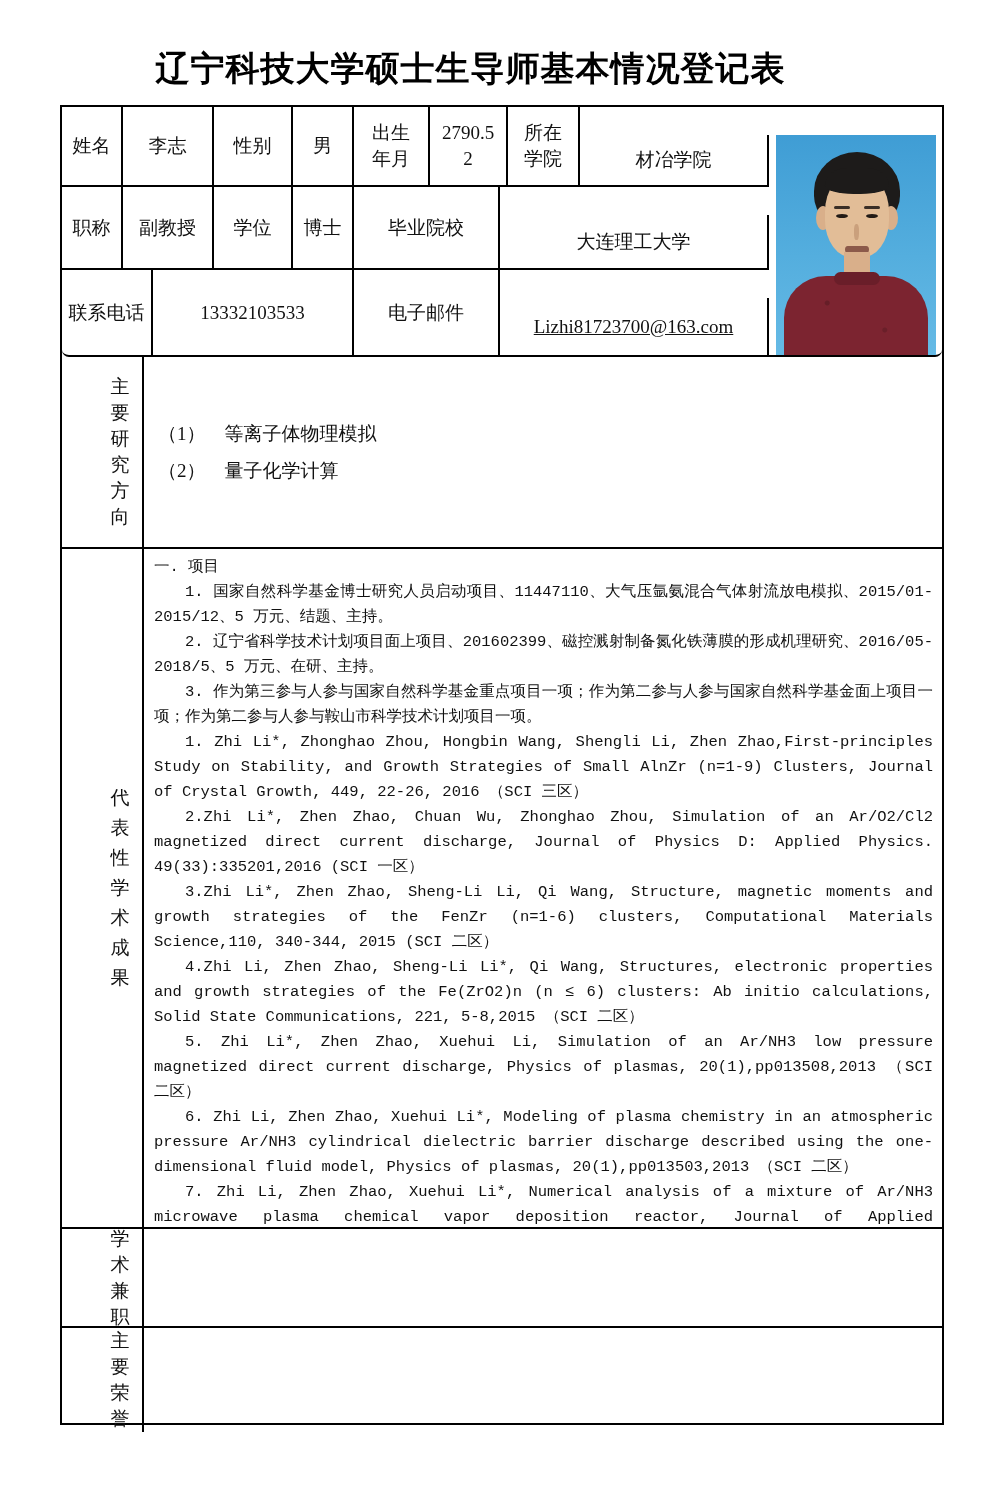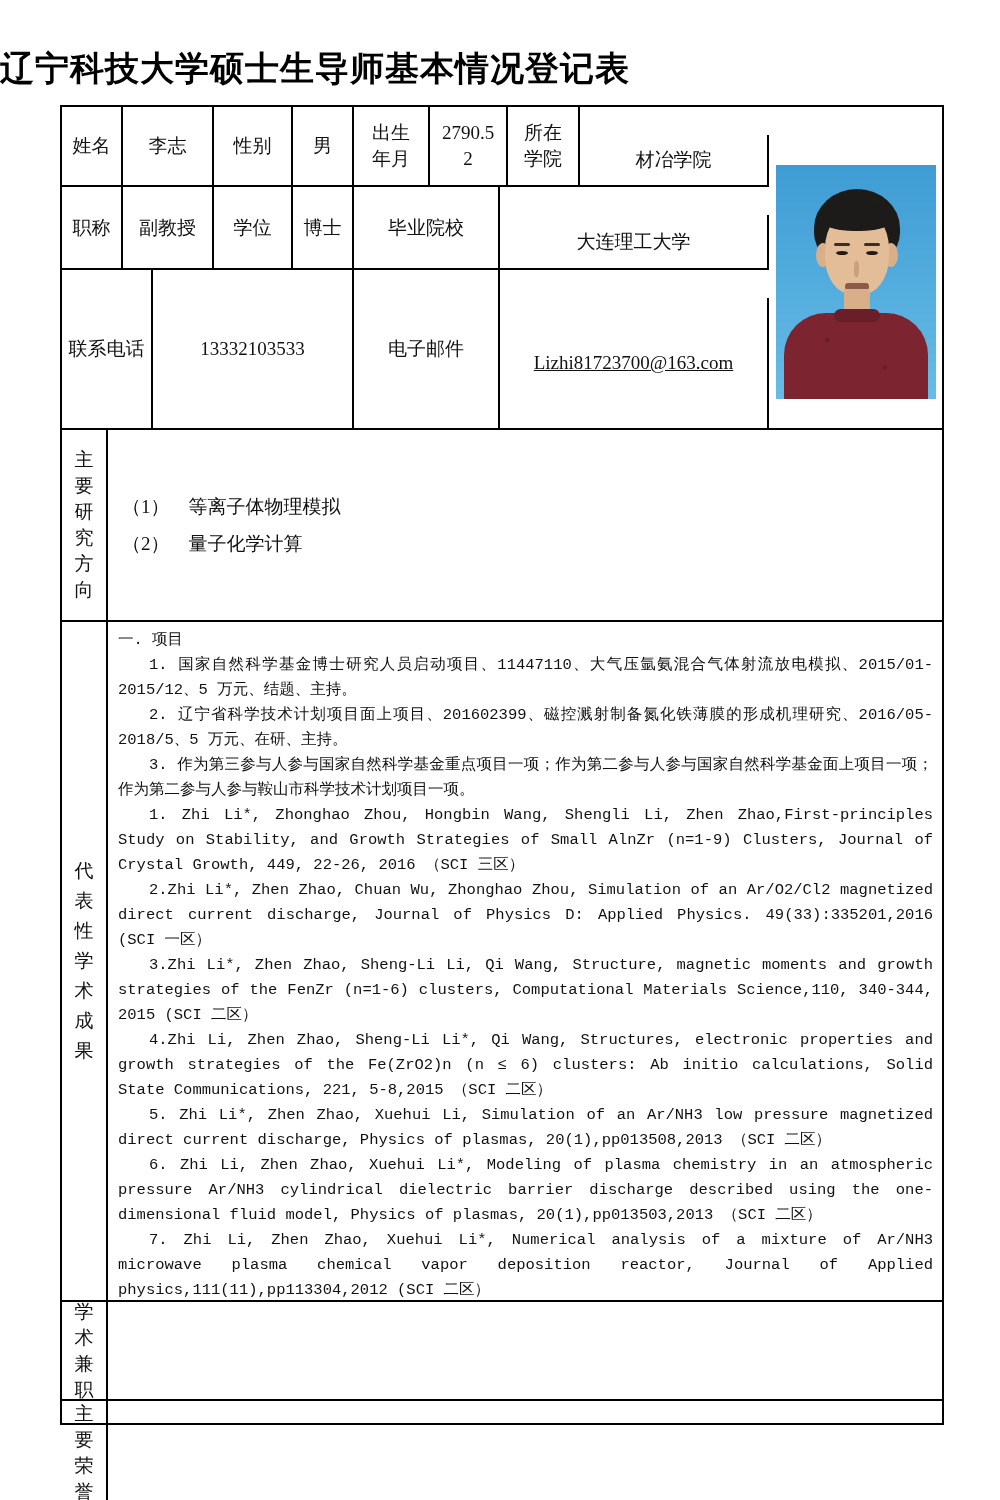--- a/index.html
+++ b/index.html
@@ -5,37 +5,37 @@
   * { margin: 0; padding: 0; box-sizing: border-box; }
   html, body { background: #ffffff; }
   body {
     width: 1000px; height: 1500px;
     position: relative;
     font-family: "Liberation Serif", "DejaVu Serif", serif;
     color: #111111;
   }
   .page-title {
     position: absolute; left: 0; top: 46px; width: 941px;
-    text-align: left; font-size: 34px; font-weight: bold;
+    text-align: center; font-size: 34px; font-weight: bold;
     letter-spacing: 1px; color: #000;
   }
   .form-table {
     position: absolute; left: 60px; top: 105px;
     width: 884px; height: 1320px;
     border: 2px solid #000; background: #fff;
   }
   .cell {
     border-right: 2px solid #000;
     display: flex; align-items: center; justify-content: center;
     font-size: 19px; text-align: center; overflow: hidden;
   }
   .cell:last-child { border-right: none; margin-top: 28px; }
   .row { display: grid; border-bottom: 2px solid #000; }
   
-  .top-block { display: flex; border-bottom: 2px solid #000; height: 323px; }
+  .top-block { display: flex; border-bottom: 2px solid #000; height: 250px; border-radius: 7px; }
   .top-left { width: 707px; display: flex; flex-direction: column; }
   .trow1 { height: 80px; grid-template-columns: 61px 91px 79px 61px 76px 78px 72px 1fr; }
   .trow2 { height: 83px; grid-template-columns: 61px 91px 79px 61px 146px 1fr; }
   .trow3 { height: 83px; border-bottom: none; flex: 1; grid-template-columns: 91px 201px 146px 1fr; }
   .trow3 .cell, .trow2 .cell, .trow1 .cell { border-right: 2px solid #000; }
   .wrap2 { width: 42px; line-height: 26px; word-break: break-all; }
   .wrap-birth { width: 56px; line-height: 26px; word-break: break-all; font-size: 19px; }
   .email-text { text-decoration: underline; }
   
   .photo-cell { flex: 1; display: flex; align-items: center; justify-content: center; }
@@ -66,21 +66,21 @@
            background:
              radial-gradient(circle at 30% 30%, rgba(0,0,0,0.18) 0 2px, transparent 3px),
              radial-gradient(circle at 70% 60%, rgba(0,0,0,0.15) 0 2px, transparent 3px),
              #7c2430; border-radius: 42px 42px 0 0; }
   .photo .collar { position: absolute; left: 58px; top: 144px; width: 46px; height: 13px;
            background: #6a1e29; border-radius: 8px; }
   
   .vrow { display: flex; border-bottom: 2px solid #000; }
   .vrow.last { border-bottom: none; }
   .vlabel { width: 46px; border-right: 2px solid #000;
-            display: flex; align-items: center; justify-content: center; }
+            display: flex; align-items: center; justify-content: center; margin-left: 36px; }
   .vlabel span { display: block; width: 20px; font-size: 19px; line-height: 26px;
             word-break: break-all; text-align: center; }
   .vcontent { flex: 1; overflow: hidden; }
   .r-research { height: 192px; }
   .r-research .vcontent { display: flex; flex-direction: column; justify-content: center;
             padding-left: 14px; font-size: 19px; line-height: 37px; }
   .r-achieve { height: 680px; }
   .r-achieve .vlabel span { line-height: 30px; }
   .r-achieve .vcontent {
     padding: 6px 9px 0 10px;

